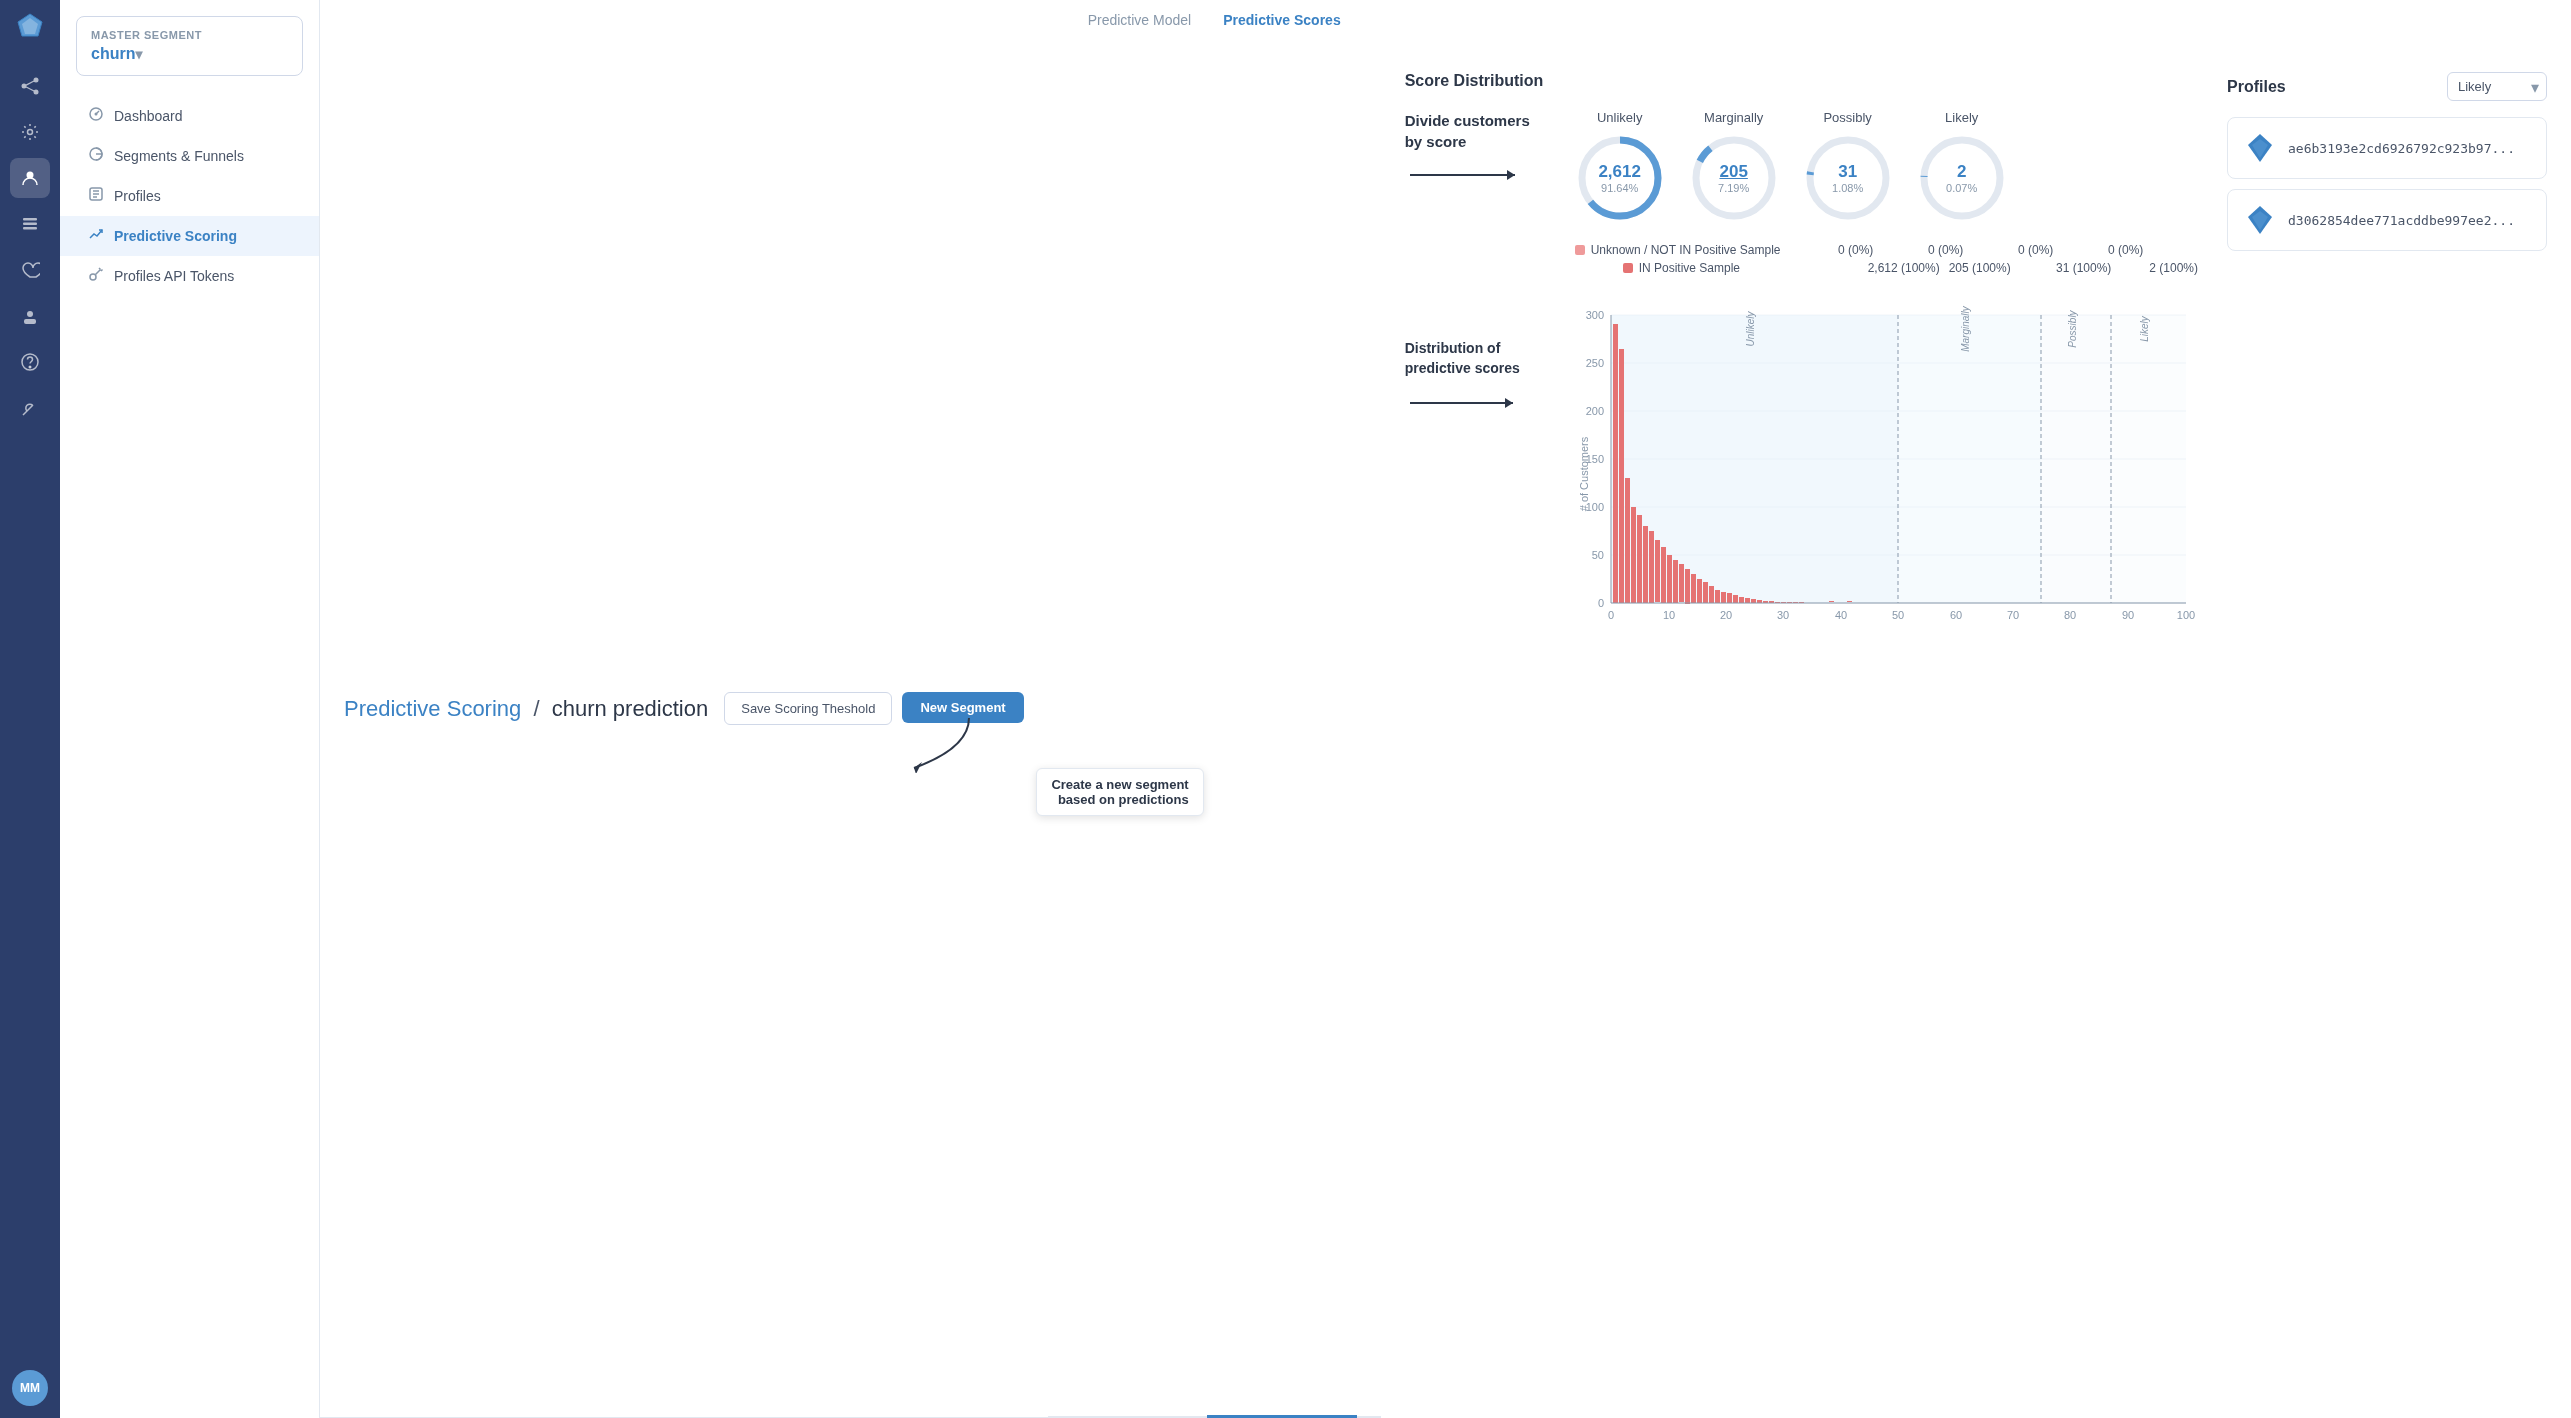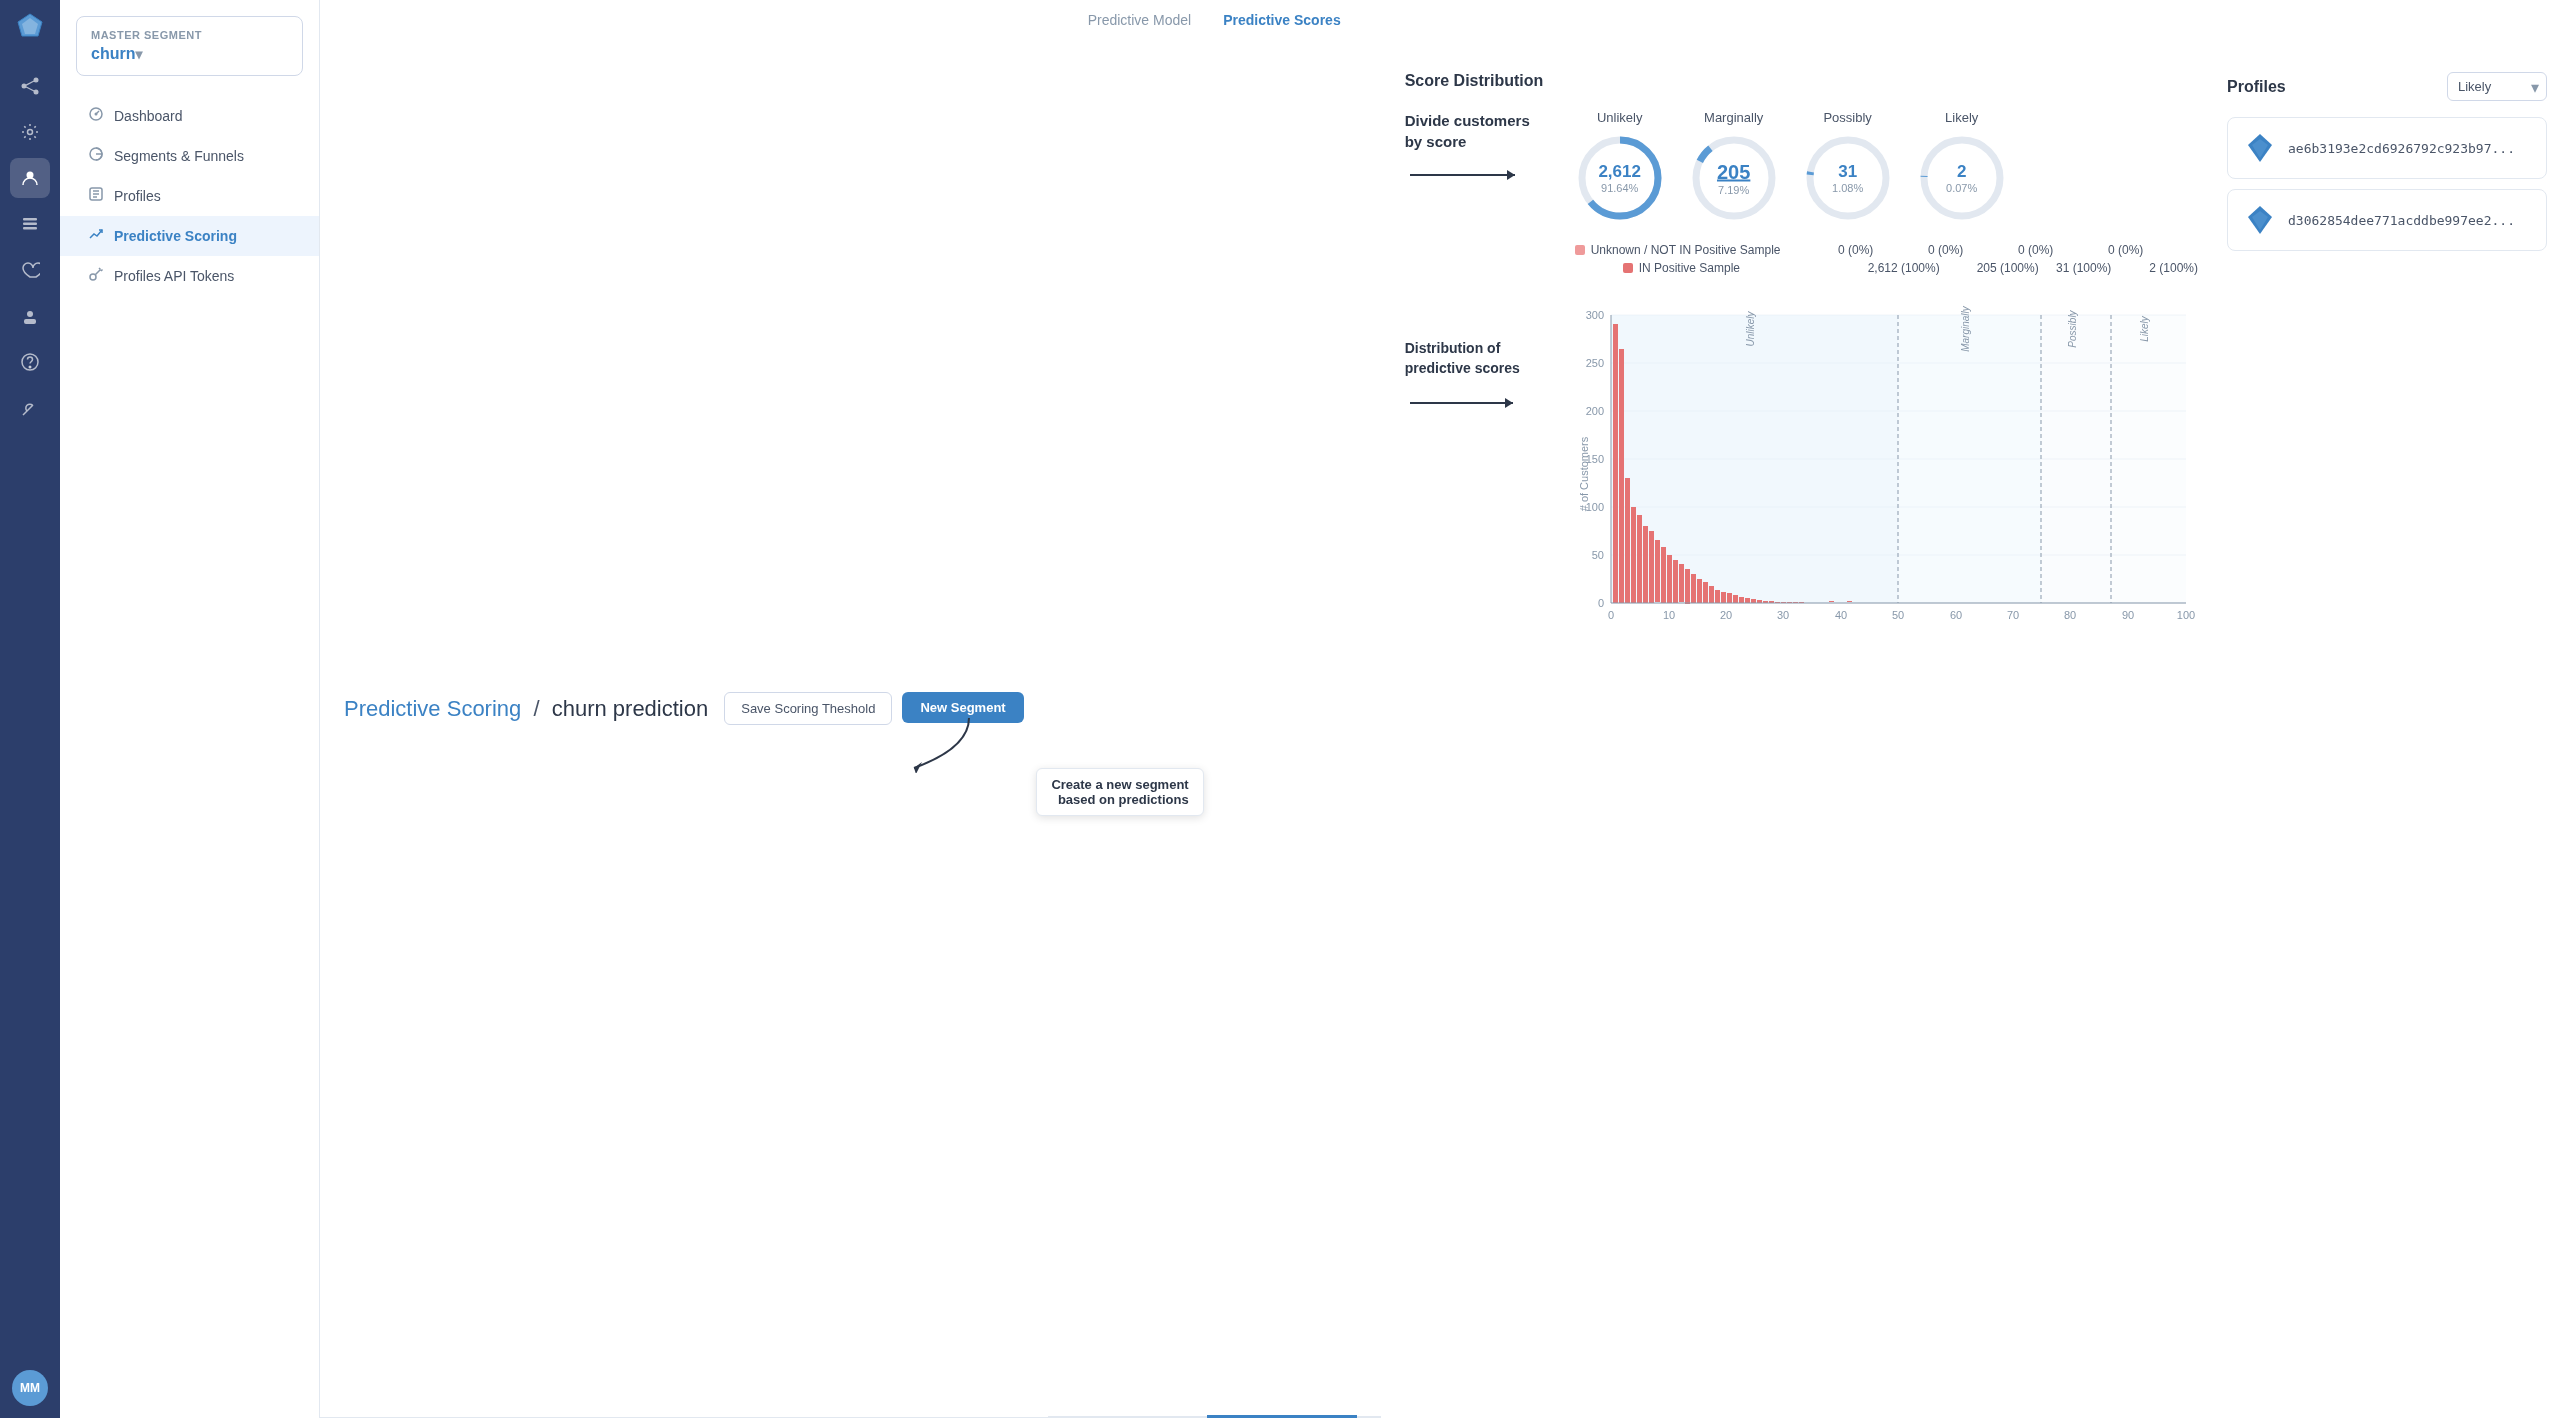--- a/index.html
+++ b/index.html
@@ -439,21 +439,21 @@
           </div>
 
           <div style="display:flex; flex-direction:column; align-items:center;">
             <div style="font-size:13px; color:#4a5568; font-weight:500; margin-bottom:8px;">Marginally</div>
             <div style="position:relative; width:90px; height:90px;">
               <svg width="90" height="90" viewBox="0 0 90 90">
                 <circle cx="45" cy="45" r="38" fill="none" stroke="#e2e8f0" stroke-width="7"></circle>
                 <circle cx="45" cy="45" r="38" fill="none" stroke="#5b9bd5" stroke-width="7" stroke-dasharray="17 239" stroke-dashoffset="60" transform="rotate(-90 45 45)"></circle>
               </svg>
               <div style="position:absolute;top:50%;left:50%;transform:translate(-50%,-50%);text-align:center;">
-                <span style="font-size:20px;font-weight:700;color:#3b82c4;display:block;text-decoration:underline;">205</span>
+                <span style="font-size:17px;font-weight:700;color:#3b82c4;display:block;text-decoration:underline;">205</span>
                 <span style="font-size:11px;color:#8898aa;display:block;">7.19%</span>
               </div>
             </div>
           </div>
 
           <div style="display:flex; flex-direction:column; align-items:center;">
             <div style="font-size:13px; color:#4a5568; font-weight:500; margin-bottom:8px;">Possibly</div>
             <div style="position:relative; width:90px; height:90px;">
               <svg width="90" height="90" viewBox="0 0 90 90">
                 <circle cx="45" cy="45" r="38" fill="none" stroke="#e2e8f0" stroke-width="7"></circle>
@@ -490,21 +490,21 @@
           <span style="min-width:90px;text-align:center;">0  (0%)</span>
           <span style="min-width:90px;text-align:center;">0  (0%)</span>
           <span style="min-width:90px;text-align:center;">0  (0%)</span>
           <span style="min-width:90px;text-align:center;">0  (0%)</span>
         </div>
 
         <div style="display:flex; align-items:center; margin-bottom:4px;padding-left:48px;">
           <div style="width:10px;height:10px;background:#e57373;border-radius:2px;margin-right:6px;flex-shrink:0;"></div>
           <span style="min-width:220px;">IN Positive Sample</span>
           <span style="min-width:90px;text-align:center;">2,612  (100%)</span>
-          <span style="min-width:90px;text-align:right;">205  (100%)</span>
+          <span style="min-width:90px;text-align:left;">205  (100%)</span>
           <span style="min-width:90px;text-align:center;">31  (100%)</span>
           <span style="min-width:90px;text-align:center;">2  (100%)</span>
         </div>
       </div>
 
       <div style="margin-top:24px; display:flex; align-items:flex-start; gap:16px;">
 
         <div style="width:155px; flex-shrink:0; display:flex; flex-direction:column; align-items:flex-start; padding-top:40px;">
           <div style="font-size:14px; font-weight:700; color:#2d3748; line-height:1.4; margin-bottom:8px;">Distribution of<br>predictive scores</div>
           <svg width="115" height="35" viewBox="0 0 115 35">

